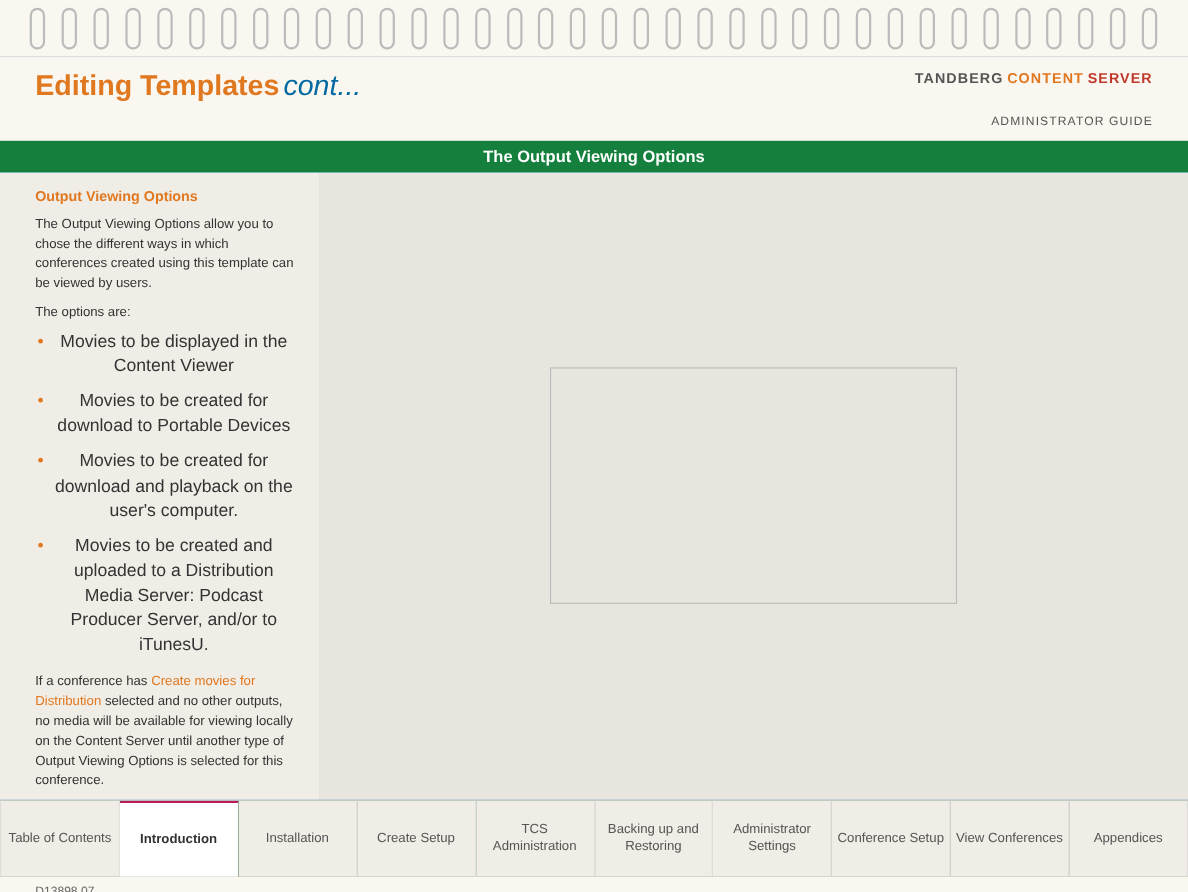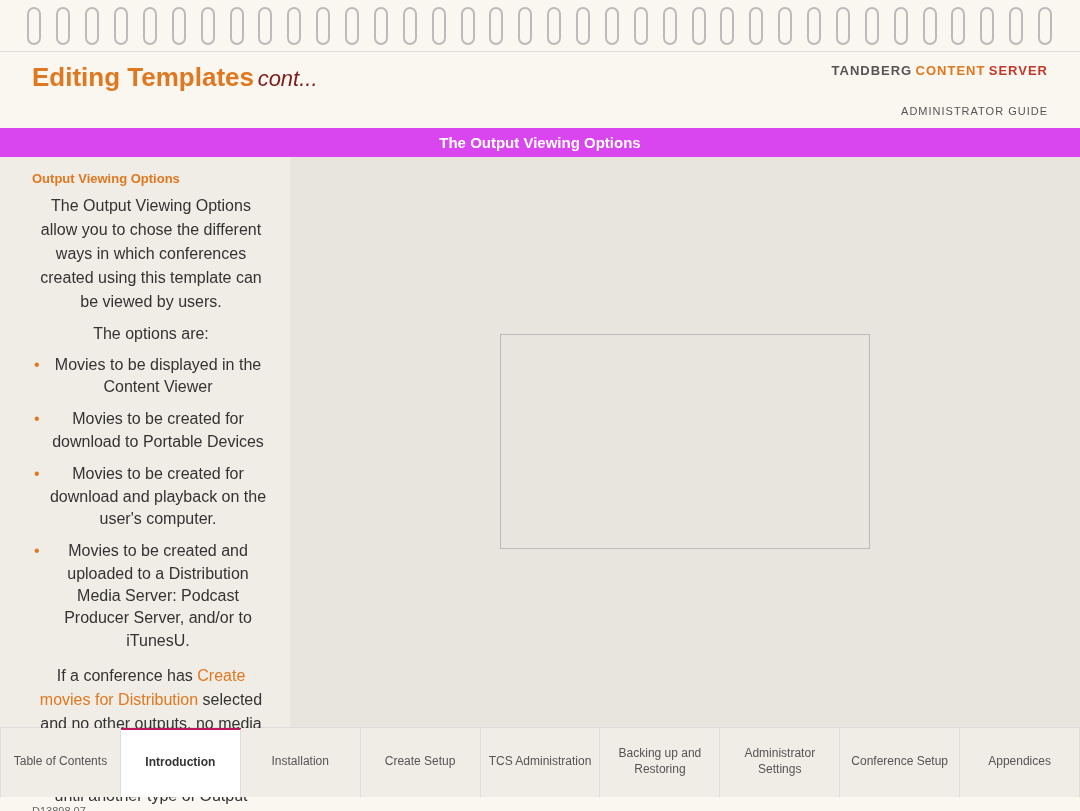--- a/index.html
+++ b/index.html
@@ -72,21 +72,21 @@
     .header-brand .guide {
       color: #555;
       font-size: 11px;
       letter-spacing: 1px;
       display: block;
       margin-top: 24px;
     }
 
     
     .banner {
-      background: #d946ef;
+      background: #15803d;
       color: white;
       text-align: center;
       padding: 6px 0;
       font-size: 15px;
       font-weight: bold;
       margin: 0 0 0 0;
     }
 
     
     .main-content {
@@ -107,25 +107,24 @@
     }
 
     .section-title {
       color: #e07820;
       font-size: 13px;
       font-weight: bold;
       margin-bottom: 8px;
     }
 
     .left-panel p {
-      font-size: 16px;
+      font-size: 12px;
       color: #333;
       margin-bottom: 8px;
       line-height: 1.5;
-      text-align: center;
     }
 
     .left-panel ul {
       list-style: none;
       margin: 4px 0 12px 0;
       padding: 0;
     }
 
     .left-panel ul li {
       font-size: 16px;
@@ -266,21 +265,21 @@
     <div class="spiral-ring"></div>
     <div class="spiral-ring"></div>
     <div class="spiral-ring"></div>
     <div class="spiral-ring"></div>
     <div class="spiral-ring"></div>
   </div>
 
 <div class="header">
   <div>
     <span style="font-size:26px;font-weight:bold;color:#e07820;">Editing Templates</span>
-    <span style="font-size:22px;font-weight:normal;font-style:italic;color:#7f1d1d;">cont...</span>
+    <span style="font-size:26px;font-weight:normal;font-style:italic;color:#0369a1;">cont...</span>
   </div>
   <div class="header-brand">
     <div>
       <span class="tandberg" style="color:#555;font-size:13px;font-weight:bold;letter-spacing:1px;">TANDBERG</span>
       <span class="content" style="color:#e07820;font-size:13px;font-weight:bold;letter-spacing:1px;">CONTENT</span>
       <span class="server" style="color:#c0392b;font-size:13px;font-weight:bold;letter-spacing:1px;">SERVER</span>
     </div>
     <span class="guide" style="color:#555;font-size:11px;letter-spacing:1px;display:block;text-align:right;">ADMINISTRATOR GUIDE</span>
   </div>
 </div>
@@ -312,20 +311,21 @@
 
 <div class="bottom-nav">
 <div class="nav-tab">Table of Contents</div>
     <div class="nav-tab active">Introduction</div>
     <div class="nav-tab">Installation</div>
     <div class="nav-tab">Create Setup</div>
     <div class="nav-tab">TCS Administration</div>
     <div class="nav-tab">Backing up and Restoring</div>
     <div class="nav-tab">Administrator Settings</div>
     <div class="nav-tab">Conference Setup</div>
+    <div class="nav-tab">View Conferences</div>
     <div class="nav-tab">Appendices</div>
   </div>
 
 <div class="footer">
   <div class="footer-left">
     <div>D13898.07</div>
     <div>NOVEMBER 2008</div>
   </div>
   <div class="footer-center">53</div>
   <div class="footer-right"></div>

